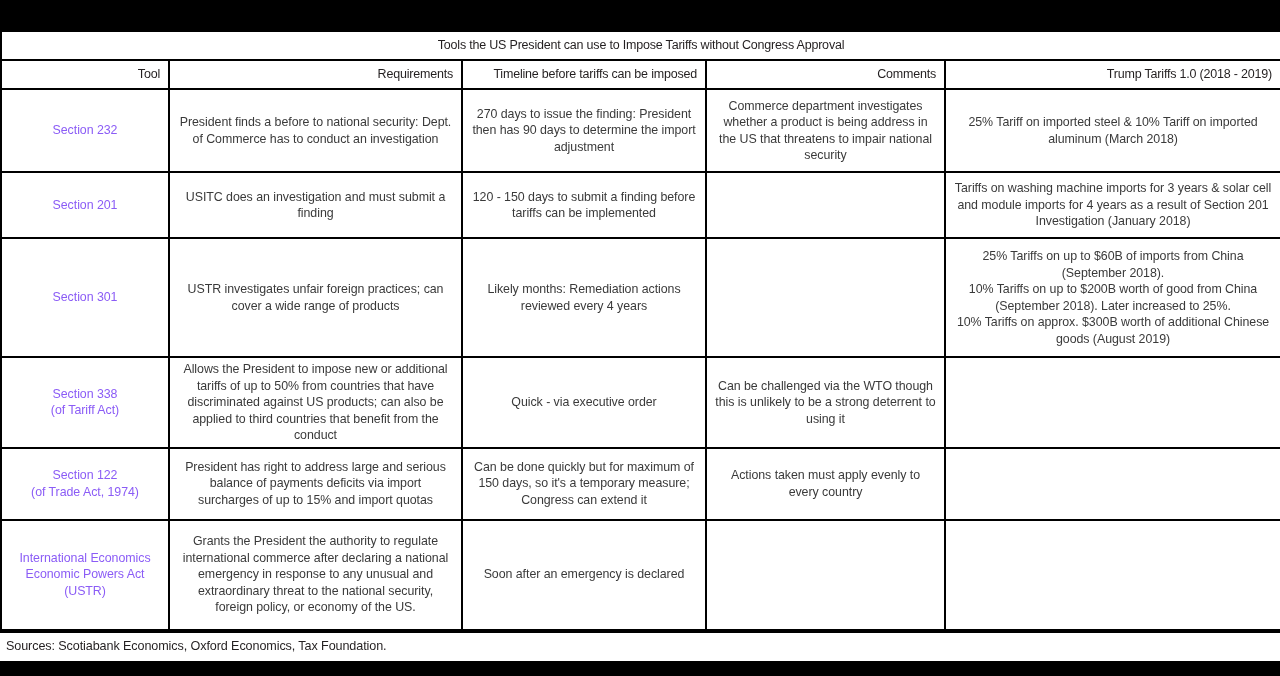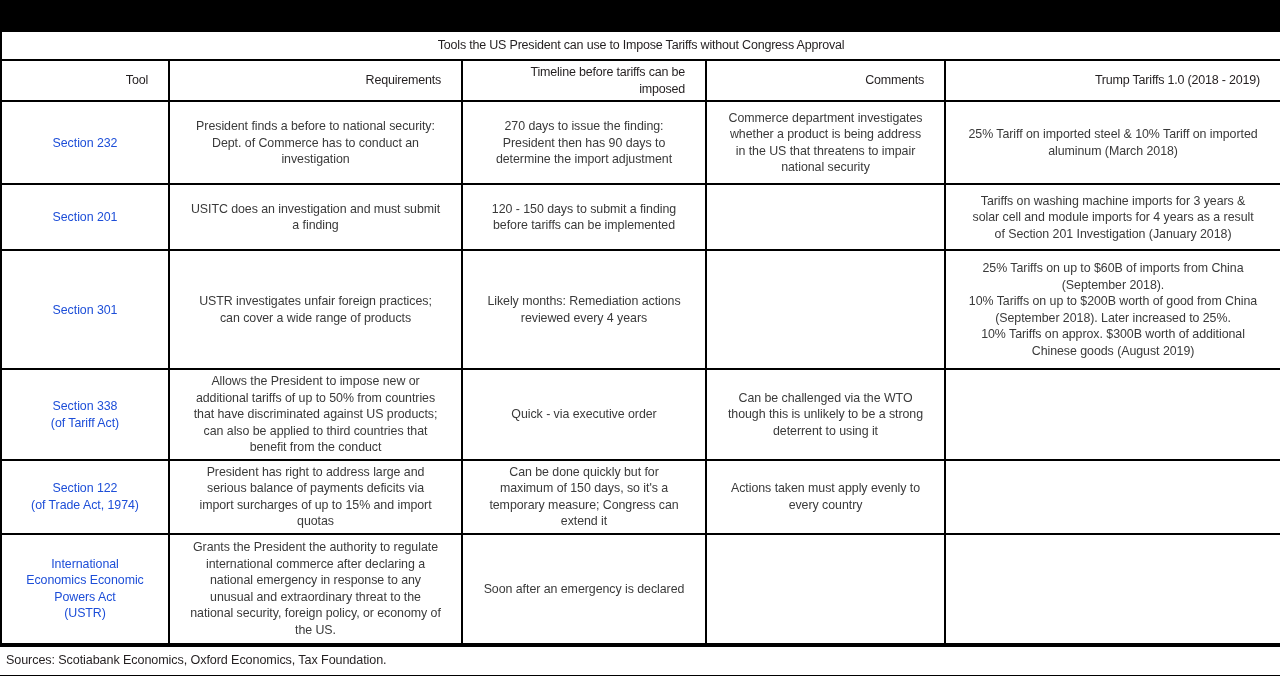--- a/index.html
+++ b/index.html
@@ -40,21 +40,21 @@
   table.main {
     width: 1280px;
     border-collapse: collapse;
     table-layout: fixed;
     background: #ffffff;
   }
 
   table.main td, table.main th {
     border: 2px solid #000000;
     background: #ffffff;
-    padding: 3px 20px;
+    padding: 3px 8px;
     vertical-align: middle;
     text-align: center;
     font-weight: normal;
     line-height: 1.33;
     box-sizing: border-box;
   }
 
   
   .title-cell {
     font-size: 12.5px;
@@ -73,21 +73,21 @@
     padding: 2px 6px;
   }
 
   
   .body-cell {
     font-size: 12.4px;
     letter-spacing: -0.05px;
     color: #3a3a3a;
   }
   .body-cell.tool {
-    color: #1d4ed8;
+    color: #8b5cf6;
   }
 
   .cell-line { display: block; }
 
   
   tr.r0 td { height: 29px; }
   tr.r1 td { height: 29px; text-align: right; }
   tr.r2 td { height: 83px; }
   tr.r3 td { height: 66px; }
   tr.r4 td { height: 119px; }

